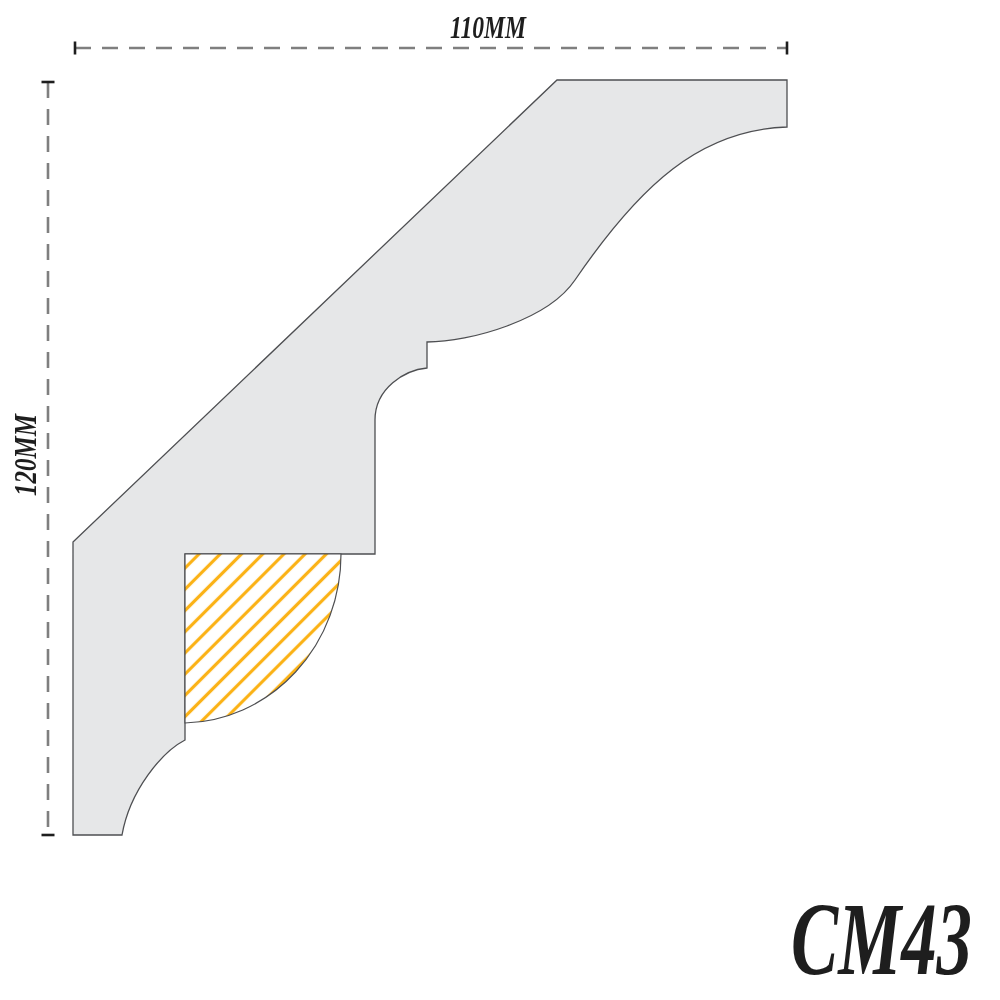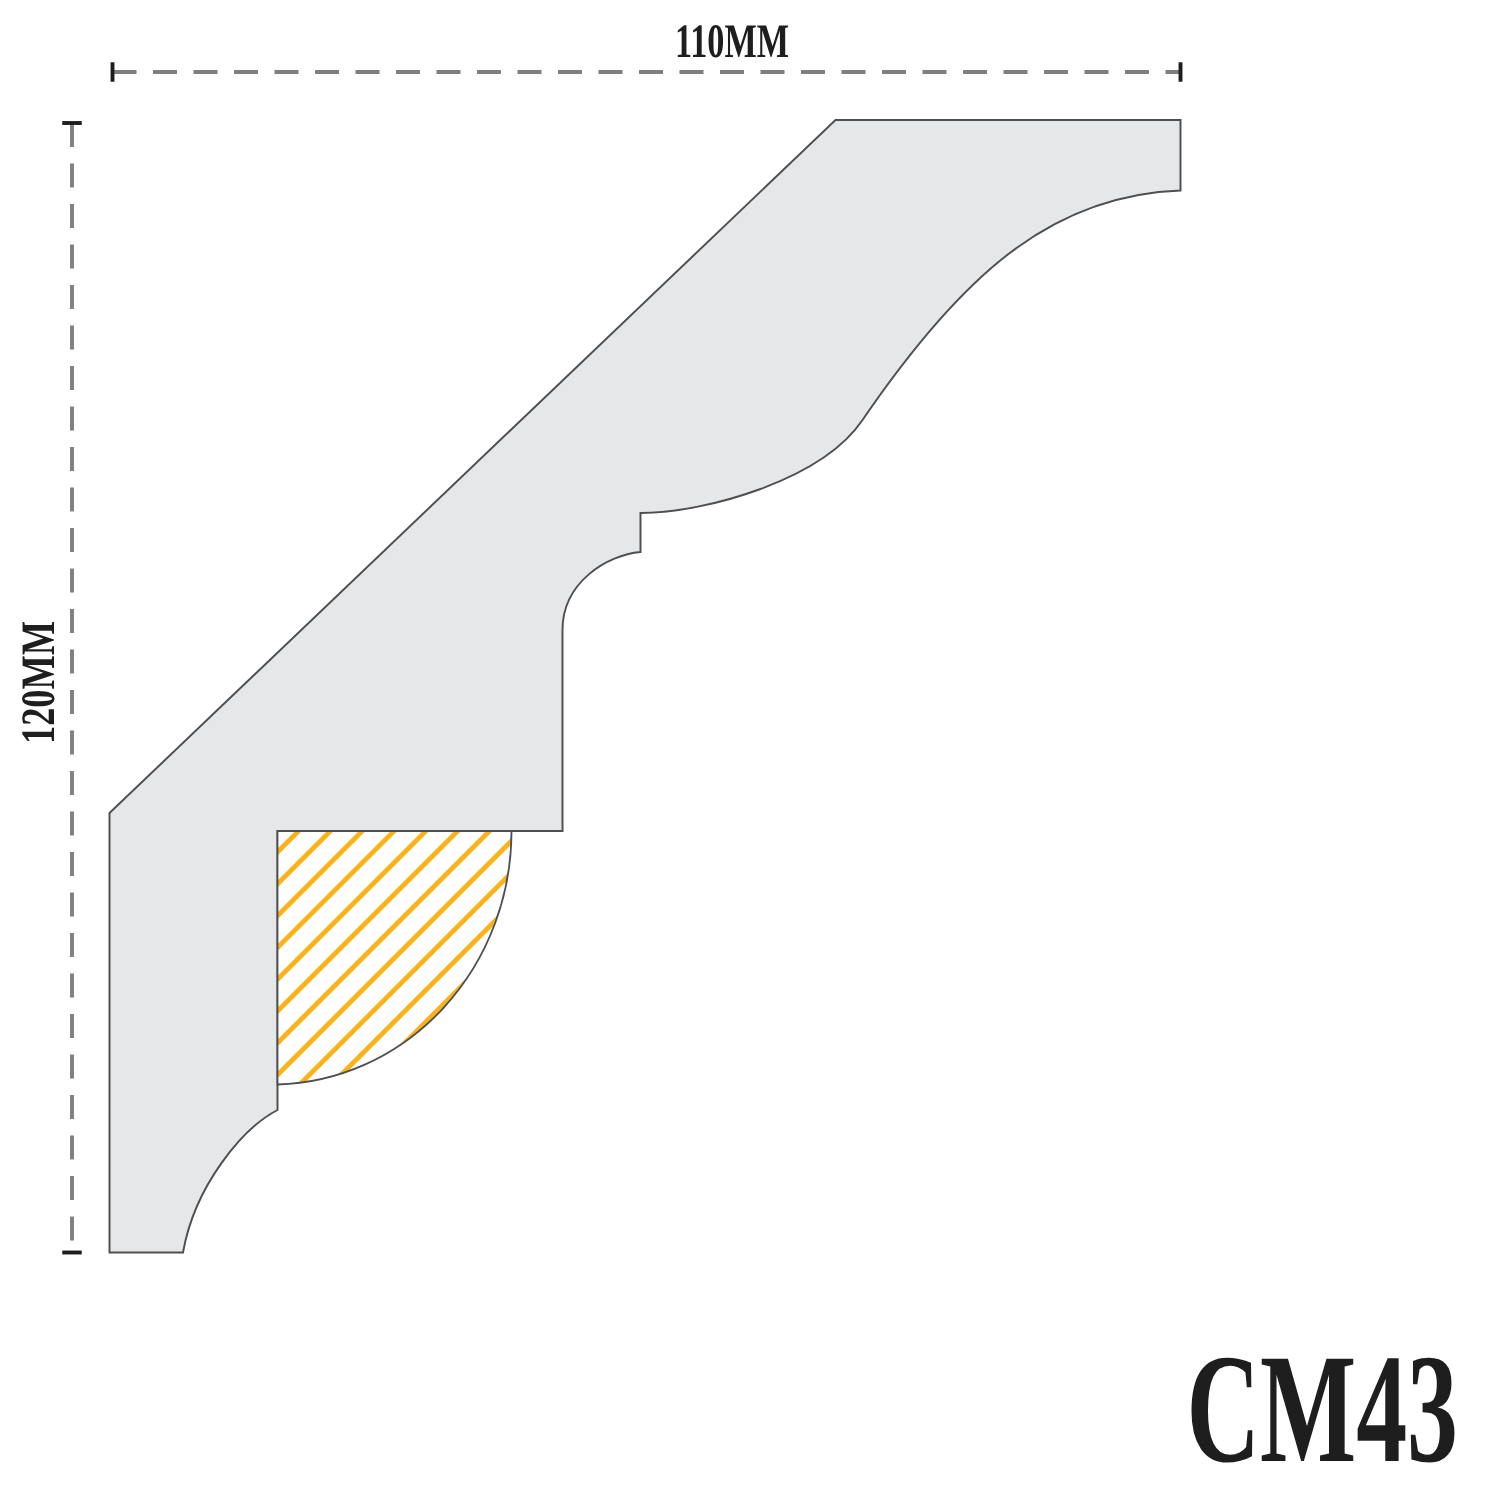--- a/index.html
+++ b/index.html
@@ -7,20 +7,21 @@
     padding: 0;
     background: #ffffff;
     font-family: "Liberation Serif", serif;
   }
   .canvas {
     position: relative;
     width: 1000px;
     height: 1000px;
     background: #ffffff;
     overflow: hidden;
+    font-style: italic;
   }
   svg { display: block; }
   text {
     font-family: "Liberation Serif", serif;
     font-weight: bold;
     letter-spacing: 0px;
   }
 </style>
 </head>
 <body>

